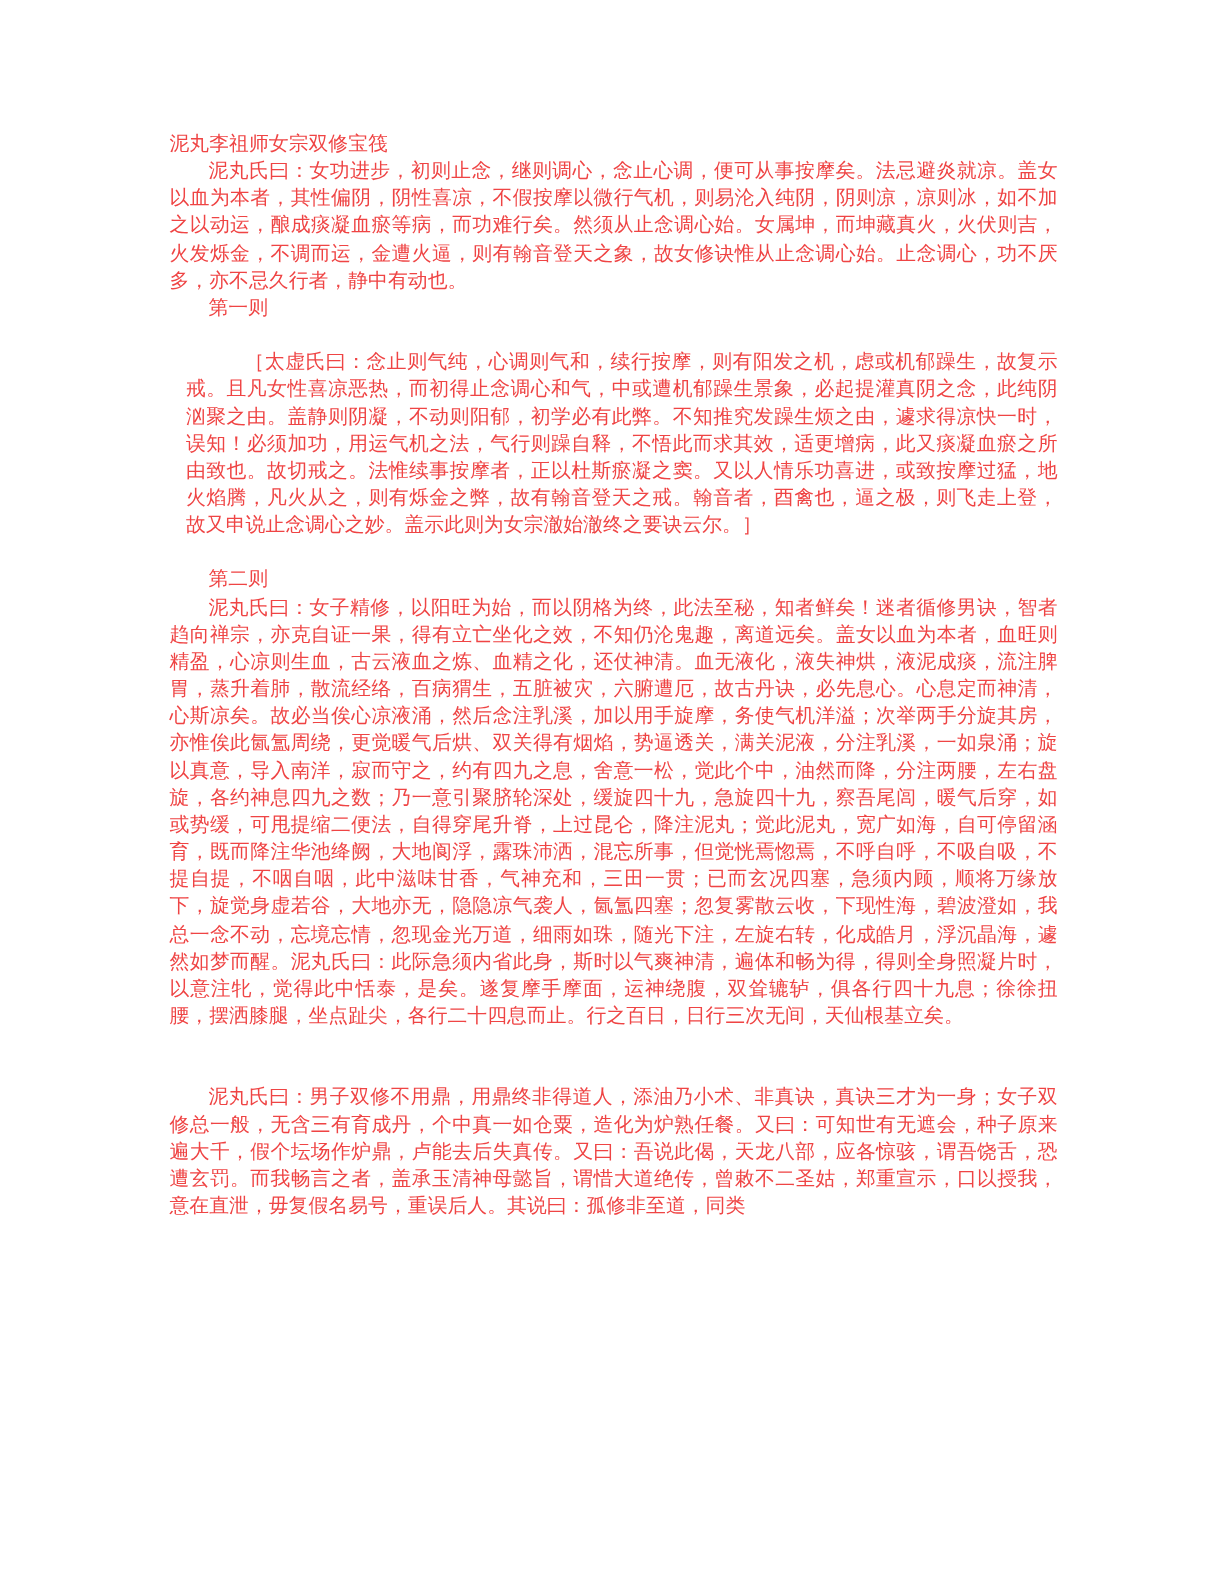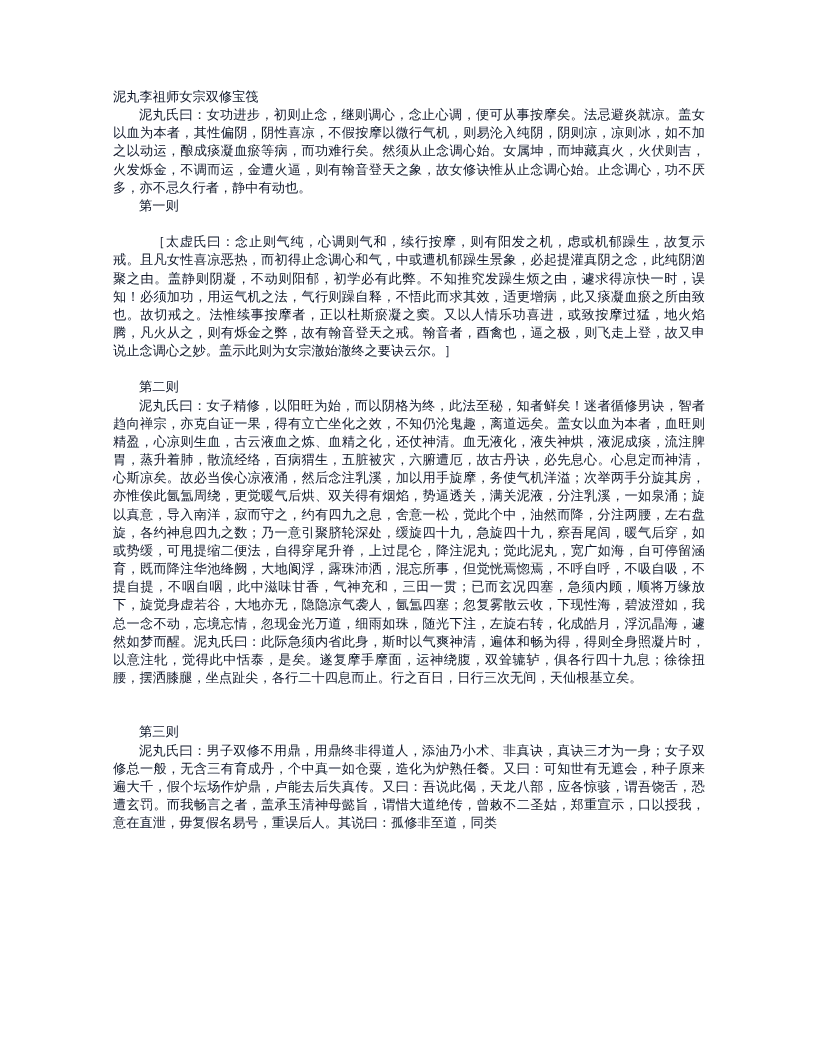--- a/index.html
+++ b/index.html
@@ -26,30 +26,31 @@
     left: 113px;
     top: 88px;
     width: 592px;
   }
   .para {
     font-size: 13.2px;
     line-height: 18.15px;
     text-align: justify;
     text-justify: inter-character;
     margin: 0;
-    color: #0f172a;
+    color: #ef4444;
     letter-spacing: 0.05px;
     word-break: break-all;
     text-indent: 0;
   }
   .para.indent1 {
     text-indent: 26px;
   }
   .para.indent2 {
     text-indent: 39px;
+    margin-left: 11px;
   }
   .para.heading {
     text-indent: 26px;
   }
   .para.title {
     text-indent: 0;
   }
   .gap {
     height: 18.15px;
   }
@@ -62,16 +63,15 @@
     <p class="para title">泥丸李祖师女宗双修宝筏</p>
     <p class="para indent1">泥丸氏曰：女功进步，初则止念，继则调心，念止心调，便可从事按摩矣。法忌避炎就凉。盖女以血为本者，其性偏阴，阴性喜凉，不假按摩以微行气机，则易沦入纯阴，阴则凉，凉则冰，如不加之以动运，酿成痰凝血瘀等病，而功难行矣。然须从止念调心始。女属坤，而坤藏真火，火伏则吉，火发烁金，不调而运，金遭火逼，则有翰音登天之象，故女修诀惟从止念调心始。止念调心，功不厌多，亦不忌久行者，静中有动也。</p>
     <p class="para heading">第一则</p>
     <div class="gap"></div>
     <p class="para indent2">［太虚氏曰：念止则气纯，心调则气和，续行按摩，则有阳发之机，虑或机郁躁生，故复示戒。且凡女性喜凉恶热，而初得止念调心和气，中或遭机郁躁生景象，必起提灌真阴之念，此纯阴汹聚之由。盖静则阴凝，不动则阳郁，初学必有此弊。不知推究发躁生烦之由，遽求得凉快一时，误知！必须加功，用运气机之法，气行则躁自释，不悟此而求其效，适更增病，此又痰凝血瘀之所由致也。故切戒之。法惟续事按摩者，正以杜斯瘀凝之窦。又以人情乐功喜进，或致按摩过猛，地火焰腾，凡火从之，则有烁金之弊，故有翰音登天之戒。翰音者，酉禽也，逼之极，则飞走上登，故又申说止念调心之妙。盖示此则为女宗澈始澈终之要诀云尔。］</p>
     <div class="gap"></div>
     <p class="para heading">第二则</p>
     <p class="para indent1">泥丸氏曰：女子精修，以阳旺为始，而以阴格为终，此法至秘，知者鲜矣！迷者循修男诀，智者趋向禅宗，亦克自证一果，得有立亡坐化之效，不知仍沦鬼趣，离道远矣。盖女以血为本者，血旺则精盈，心凉则生血，古云液血之炼、血精之化，还仗神清。血无液化，液失神烘，液泥成痰，流注脾胃，蒸升着肺，散流经络，百病猬生，五脏被灾，六腑遭厄，故古丹诀，必先息心。心息定而神清，心斯凉矣。故必当俟心凉液涌，然后念注乳溪，加以用手旋摩，务使气机洋溢；次举两手分旋其房，亦惟俟此氤氲周绕，更觉暖气后烘、双关得有烟焰，势逼透关，满关泥液，分注乳溪，一如泉涌；旋以真意，导入南洋，寂而守之，约有四九之息，舍意一松，觉此个中，油然而降，分注两腰，左右盘旋，各约神息四九之数；乃一意引聚脐轮深处，缓旋四十九，急旋四十九，察吾尾闾，暖气后穿，如或势缓，可甩提缩二便法，自得穿尾升脊，上过昆仑，降注泥丸；觉此泥丸，宽广如海，自可停留涵育，既而降注华池绛阙，大地阆浮，露珠沛洒，混忘所事，但觉恍焉惚焉，不呼自呼，不吸自吸，不提自提，不咽自咽，此中滋味甘香，气神充和，三田一贯；已而玄况四塞，急须内顾，顺将万缘放下，旋觉身虚若谷，大地亦无，隐隐凉气袭人，氤氲四塞；忽复雾散云收，下现性海，碧波澄如，我总一念不动，忘境忘情，忽现金光万道，细雨如珠，随光下注，左旋右转，化成皓月，浮沉晶海，遽然如梦而醒。泥丸氏曰：此际急须内省此身，斯时以气爽神清，遍体和畅为得，得则全身照凝片时，以意注牝，觉得此中恬泰，是矣。遂复摩手摩面，运神绕腹，双耸辘轳，俱各行四十九息；徐徐扭腰，摆洒膝腿，坐点趾尖，各行二十四息而止。行之百日，日行三次无间，天仙根基立矣。</p>
     <div class="gap"></div>
     <div class="gap"></div>
-    <p class="para heading">第三则</p>
     <p class="para indent1">泥丸氏曰：男子双修不用鼎，用鼎终非得道人，添油乃小术、非真诀，真诀三才为一身；女子双修总一般，无含三有育成丹，个中真一如仓粟，造化为炉熟任餐。又曰：可知世有无遮会，种子原来遍大千，假个坛场作炉鼎，卢能去后失真传。又曰：吾说此偈，天龙八部，应各惊骇，谓吾饶舌，恐遭玄罚。而我畅言之者，盖承玉清神母懿旨，谓惜大道绝传，曾敕不二圣姑，郑重宣示，口以授我，意在直泄，毋复假名易号，重误后人。其说曰：孤修非至道，同类</p>
   </div>
 </div>
 
 </body></html>

